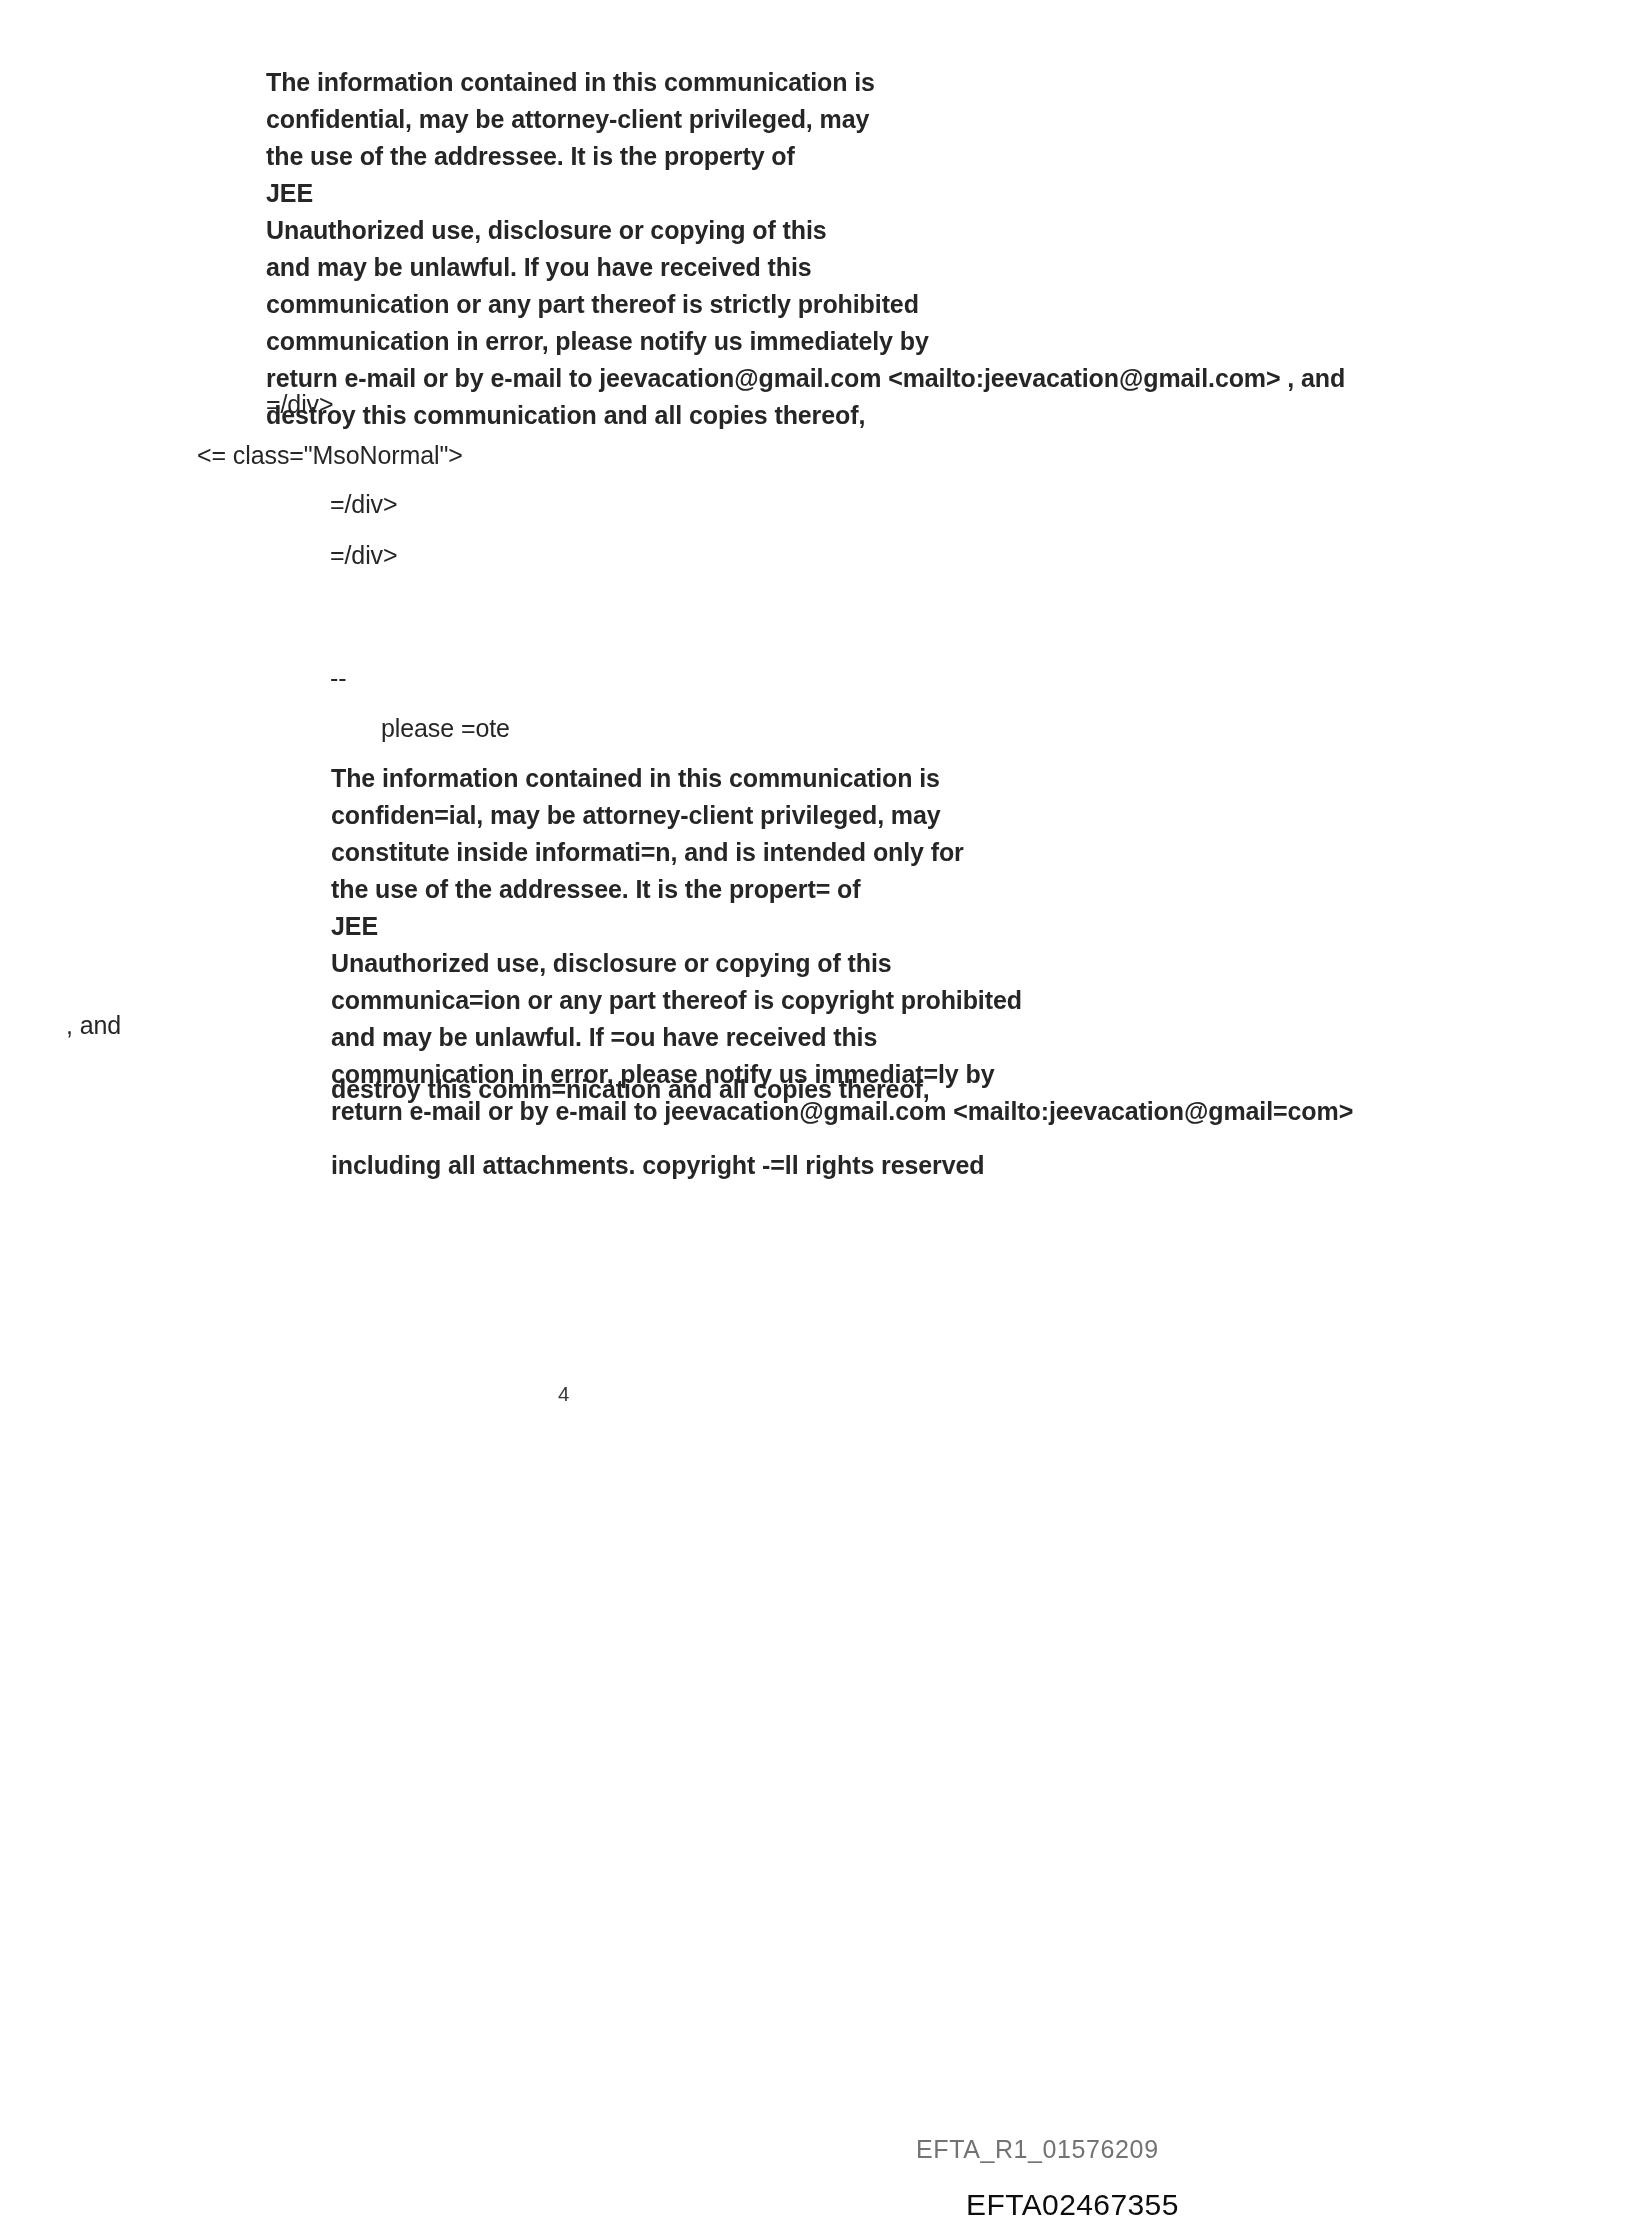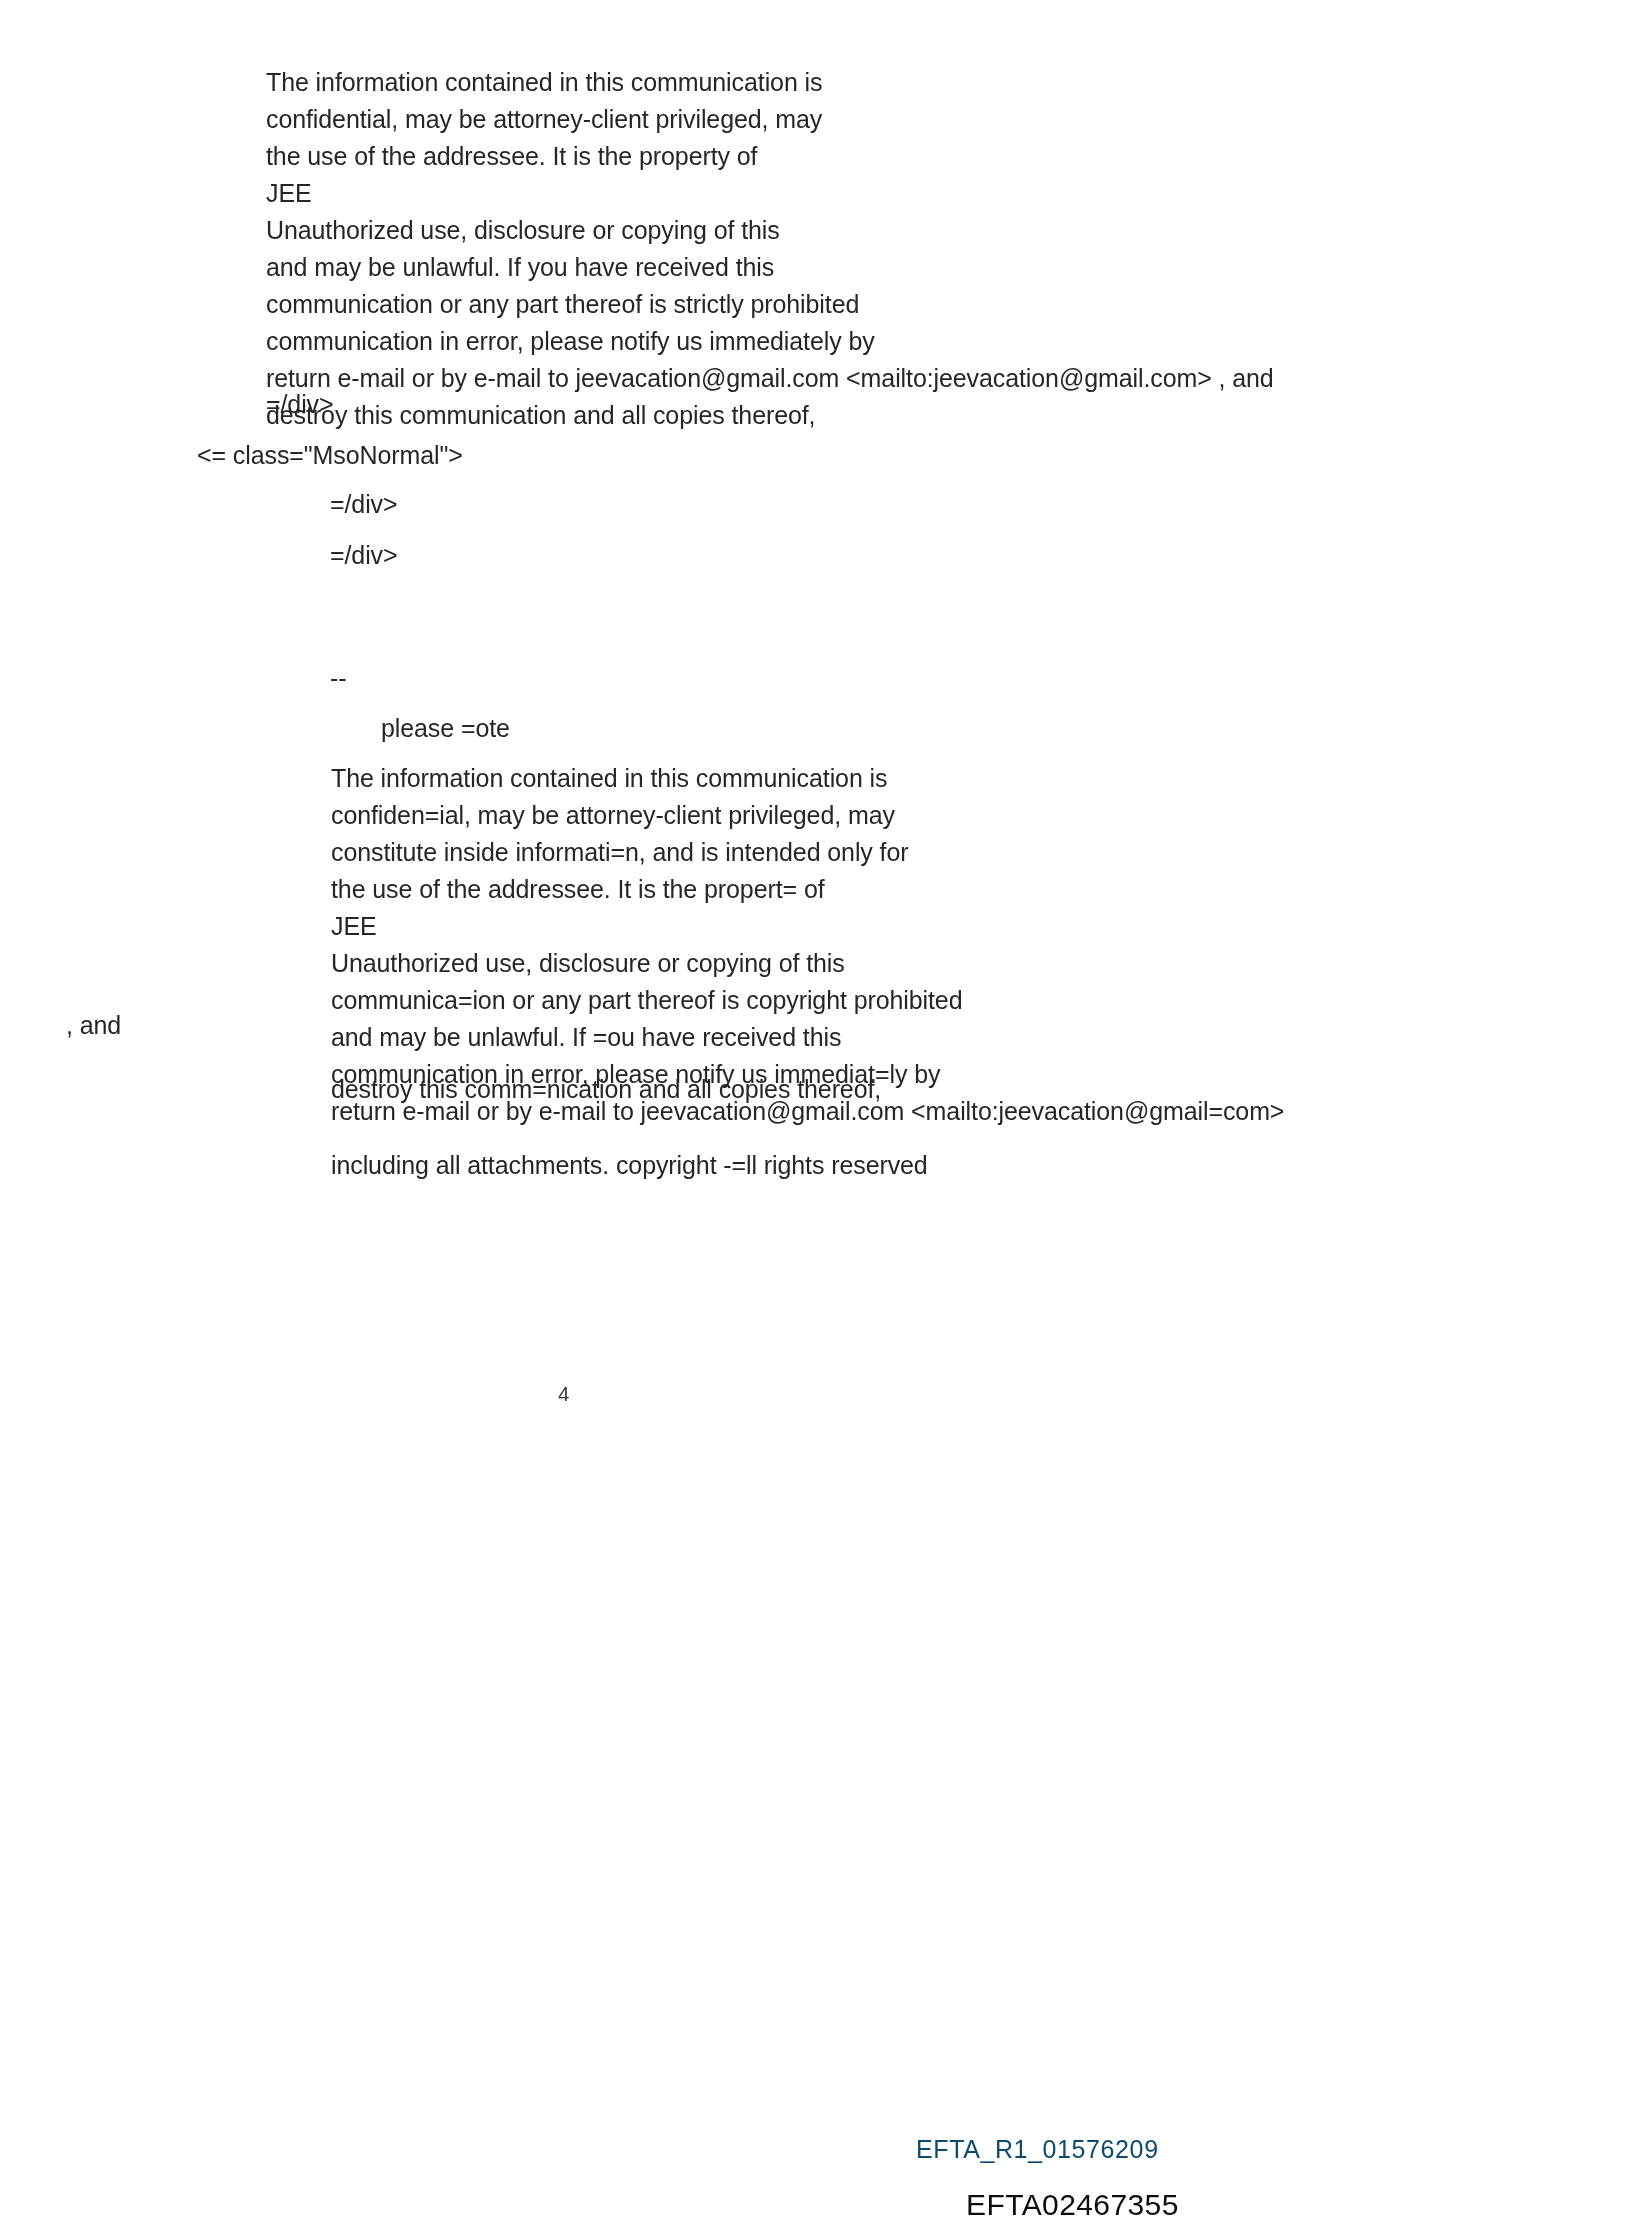--- a/index.html
+++ b/index.html
@@ -33,20 +33,21 @@
     letter-spacing: -0.1px;
   }
 
   .block {
     position: absolute;
   }
 
   .block .line {
     position: static;
     display: block;
+    font-weight: bold;
   }
 
   
   #block-disclaimer-1 {
     left: 266px;
     top: 64px;
   }
   #block-disclaimer-1 .line { line-height: 37px; }
 
   #line-div-close-1 {
@@ -101,21 +102,21 @@
     left: 558px;
     top: 1376px;
     font-size: 20.4px;
     color: #3a3a3a;
   }
 
   #line-bates-top {
     left: 916px;
     top: 2131px;
     font-size: 25px;
-    color: #0c4a6e;
+    color: #737373;
     letter-spacing: 0.6px;
   }
 
   #line-bates-bottom {
     left: 966px;
     top: 2167px;
     font-size: 30px;
     color: #0d0d0d;
     letter-spacing: 0.4px;
     margin-top: 20px;

